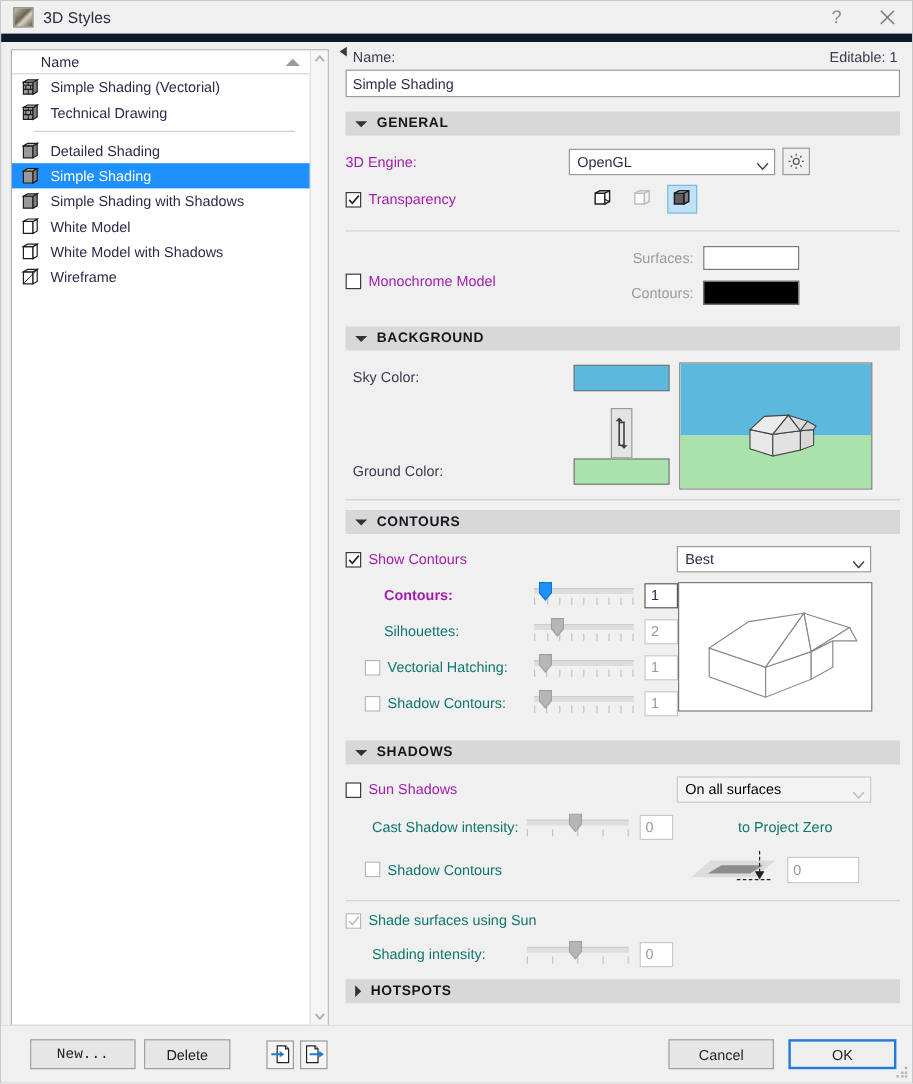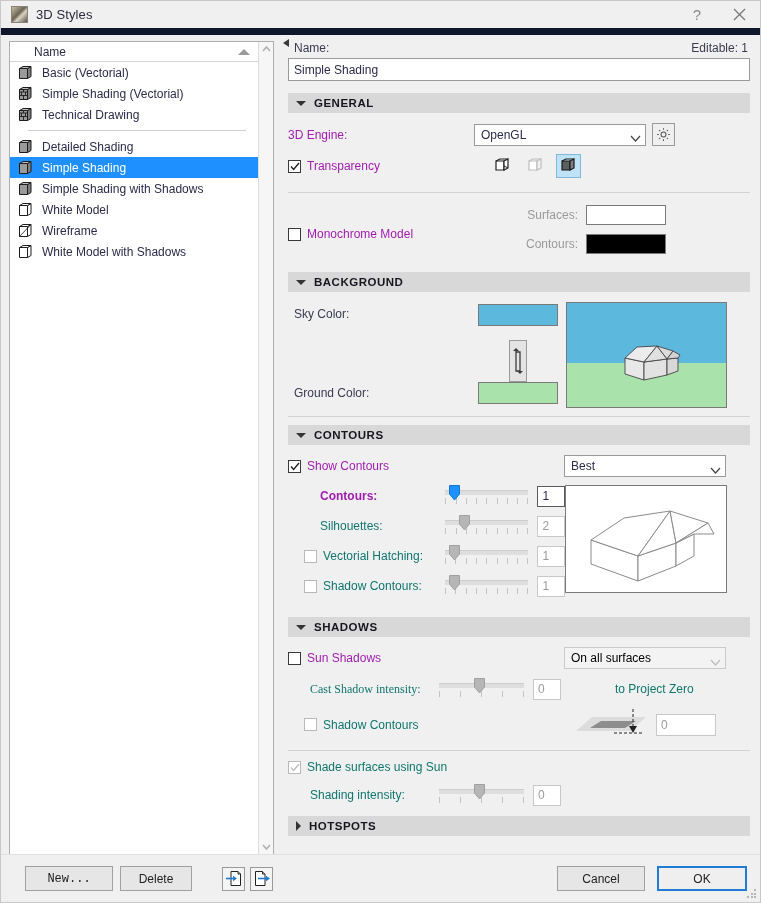--- a/index.html
+++ b/index.html
@@ -308,28 +308,20 @@
 
     <div class="left-pane">
       <div class="list-box">
         <div style="display:flex;flex:1;min-height:0;">
           <div style="flex:1;display:flex;flex-direction:column;min-width:0;">
             <div class="list-header">
               <span class="hdr-label">Name</span>
               <span class="sort-arrow"></span>
             </div>
             <div class="list-scroll" id="list-rows">
-                <div class="list-item">
-                  <span class="li-icon"><svg width="17" height="15" viewBox="0 0 17 15">
-                      <path d="M1.5 3.5 L9.5 3.5 L9.5 13.5 L1.5 13.5 Z" fill="#9a9a9a" stroke="#1d1d1d" stroke-width="1"></path>
-                      <path d="M9.5 3.5 L13 1.5 L13 11.5 L9.5 13.5 Z" fill="#7f7f7f" stroke="#1d1d1d" stroke-width="1"></path>
-                      <path d="M1.5 3.5 L5 1.5 L13 1.5 L9.5 3.5 Z" fill="#c0c0c0" stroke="#1d1d1d" stroke-width="1"></path>
-                    </svg></span>
-                  <span>Basic (Vectorial)</span>
-                </div>
                 <div class="list-item">
                   <span class="li-icon"><svg width="17" height="15" viewBox="0 0 17 15">
                       <path d="M1.5 3.5 L9.5 3.5 L9.5 13.5 L1.5 13.5 Z" fill="#9a9a9a" stroke="#1d1d1d" stroke-width="1"></path>
                       <path d="M9.5 3.5 L13 1.5 L13 11.5 L9.5 13.5 Z" fill="#7f7f7f" stroke="#1d1d1d" stroke-width="1"></path>
                       <path d="M1.5 3.5 L5 1.5 L13 1.5 L9.5 3.5 Z" fill="#c0c0c0" stroke="#1d1d1d" stroke-width="1"></path>
                       <g stroke="#1d1d1d" stroke-width="0.9">
                         <line x1="1.5" x2="9.5" y1="6" y2="6"></line>
                         <line x1="1.5" x2="9.5" y1="9.5" y2="9.5"></line>
                         <line x1="5.5" y1="3.5" x2="5.5" y2="6"></line>
                         <line x1="3.5" y1="6" x2="3.5" y2="9.5"></line>
@@ -386,31 +378,31 @@
                       <path d="M9.5 3.5 L13 1.5 L13 11.5 L9.5 13.5 Z" fill="#ffffff" stroke="#1d1d1d" stroke-width="1"></path>
                       <path d="M1.5 3.5 L5 1.5 L13 1.5 L9.5 3.5 Z" fill="#ffffff" stroke="#1d1d1d" stroke-width="1"></path>
                     </svg></span>
                   <span>White Model</span>
                 </div>
                 <div class="list-item">
                   <span class="li-icon"><svg width="17" height="15" viewBox="0 0 17 15">
                       <path d="M1.5 3.5 L9.5 3.5 L9.5 13.5 L1.5 13.5 Z" fill="#ffffff" stroke="#1d1d1d" stroke-width="1"></path>
                       <path d="M9.5 3.5 L13 1.5 L13 11.5 L9.5 13.5 Z" fill="#ffffff" stroke="#1d1d1d" stroke-width="1"></path>
                       <path d="M1.5 3.5 L5 1.5 L13 1.5 L9.5 3.5 Z" fill="#ffffff" stroke="#1d1d1d" stroke-width="1"></path>
-                      <line x1="1.5" y1="13.5" x2="13" y2="1.5" stroke="#1d1d1d" stroke-width="0.8"></line>
                     </svg></span>
-                  <span>Wireframe</span>
+                  <span>White Model with Shadows</span>
                 </div>
                 <div class="list-item">
                   <span class="li-icon"><svg width="17" height="15" viewBox="0 0 17 15">
                       <path d="M1.5 3.5 L9.5 3.5 L9.5 13.5 L1.5 13.5 Z" fill="#ffffff" stroke="#1d1d1d" stroke-width="1"></path>
                       <path d="M9.5 3.5 L13 1.5 L13 11.5 L9.5 13.5 Z" fill="#ffffff" stroke="#1d1d1d" stroke-width="1"></path>
                       <path d="M1.5 3.5 L5 1.5 L13 1.5 L9.5 3.5 Z" fill="#ffffff" stroke="#1d1d1d" stroke-width="1"></path>
+                      <line x1="1.5" y1="13.5" x2="13" y2="1.5" stroke="#1d1d1d" stroke-width="0.8"></line>
                     </svg></span>
-                  <span>White Model with Shadows</span>
+                  <span>Wireframe</span>
                 </div>
               </div>
           </div>
           <div class="vscroll">
             <span class="chev">
               <svg width="9" height="6" viewBox="0 0 9 6">
                   <polyline points="1,5 4.5,1 8,5" fill="none" stroke="#b0b0b0" stroke-width="1.6"></polyline>
                 </svg>
             </span>
             <span class="chev">
@@ -713,21 +705,21 @@
           <span class="cv">On all surfaces</span>
           <span class="carat">
             <svg width="11" height="7" viewBox="0 0 11 7">
                 <polyline points="1,1 5.5,6 10,1" fill="none" stroke="#bcbcbc" stroke-width="1.2"></polyline>
               </svg>
           </span>
         </div>
       </div>
 
       <div class="row" style="margin-bottom:9px;">
-        <span class="row-label dim" style="width:151px;padding-left:22px;font-family:Liberation Serif, serif;">Cast Shadow intensity:</span>
+        <span class="row-label dim" style="width:151px;padding-left:22px;">Cast Shadow intensity:</span>
         <div class="slider">
           <span class="track"></span>
           <span class="ticks">
               <i></i>
               <i></i>
               <i></i>
               <i></i>
               <i></i>
             </span>
           <span class="thumb" style="left:35px;">

